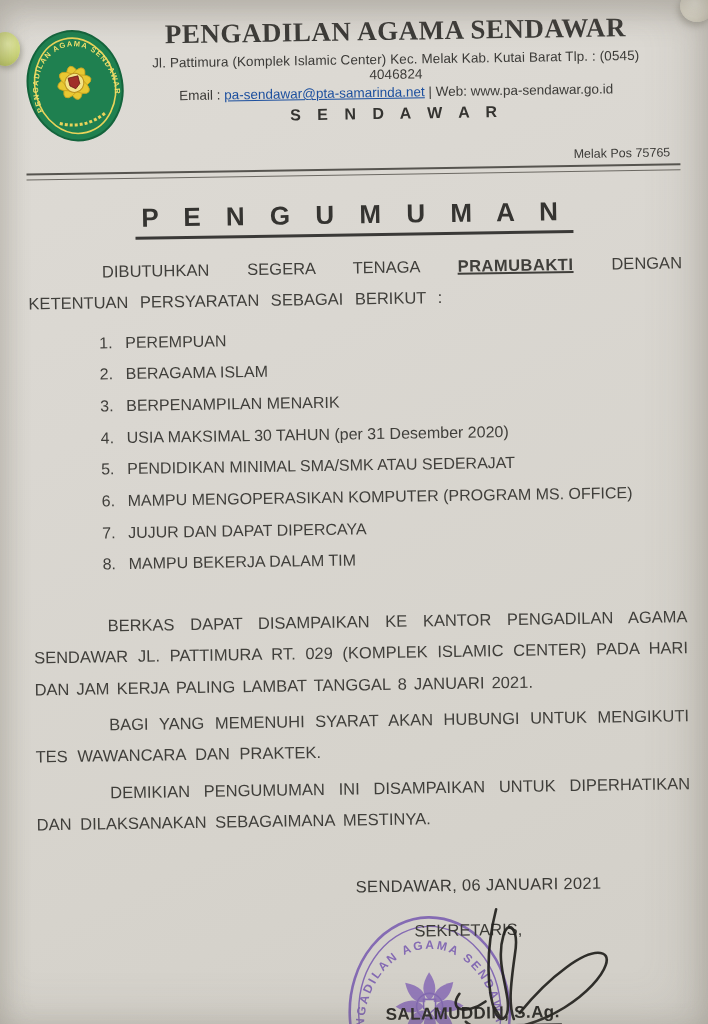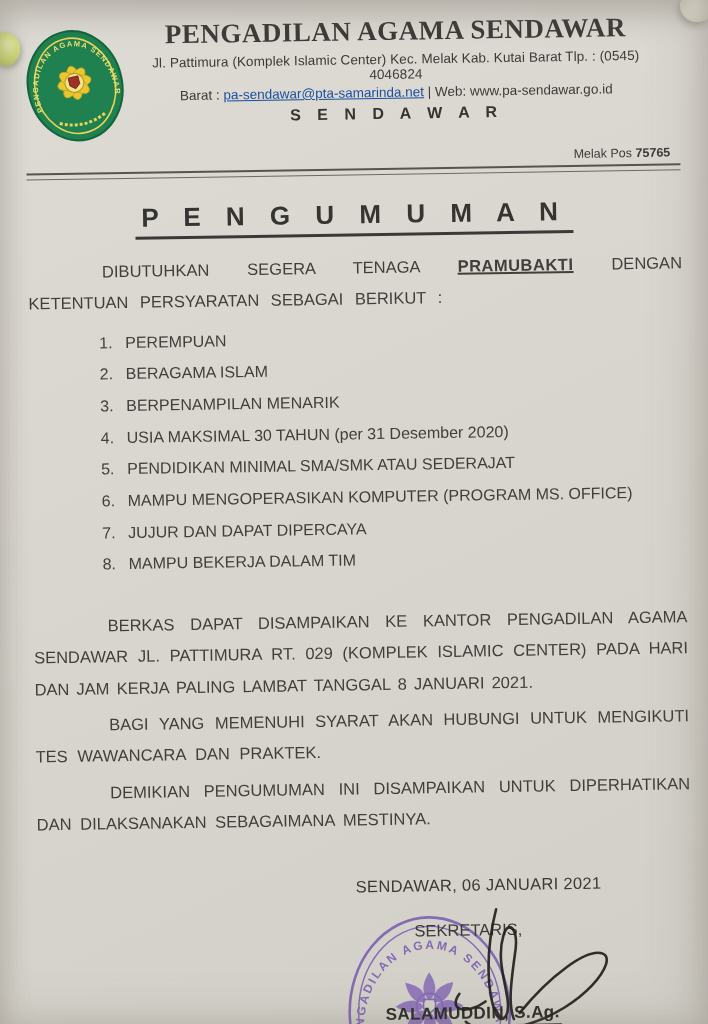--- a/index.html
+++ b/index.html
@@ -27,21 +27,21 @@
   .logo{flex:0 0 108px;padding-top:6px;}
   .logo svg{transform:rotate(-13deg);display:block;}
   .head-text{flex:1;text-align:center;padding-right:20px;}
   .org{font-family:"Liberation Serif",serif;font-weight:bold;font-size:27px;letter-spacing:.5px;color:#38373
 4;}
   .addr{font-size:13.5px;margin-top:5px;letter-spacing:.1px;}
   .mail{font-size:13.5px;margin-top:3px;}
   .link{color:#1c4f9e;text-decoration:underline;}
   .city{font-size:16px;font-weight:bold;letter-spacing:6px;margin-top:5px;color:#353431;}
   .kodepos{text-align:right;font-size:12.5px;margin:10px 10px 2px 0;}
-  .kodepos .kp-num{font-weight:bold;}
+  .kodepos .kp-num{font-weight:normal;}
   .rule{height:4px;border-top:2.5px solid #56544f;border-bottom:1.5px solid #6b6862;margin-top:4px;}
 
   
   .title-wrap{text-align:center;margin-top:24px;}
   .title{display:inline-block;font-size:26px;font-weight:bold;letter-spacing:9px;color:#353431;
     border-bottom:3.5px solid #3a3937;padding:0 6px 3px 6px;}
 
   
   .bodytext{margin-top:16px;font-size:16.5px;line-height:1.9;color:#403f3b;}
   .para{text-align:justify;text-indent:74px;margin:0;}
@@ -92,21 +92,21 @@
             </g>
             <circle r="9.5" fill="#f3e486" stroke="#b98f1e" stroke-width="1"></circle>
             <path d="M -5,-6 h10 v8 l-5,4 -5,-4 z" fill="#a03028" stroke="#6e1f1a" stroke-width="0.8"></path>
           </g>
           <path d="M 26,92 q 24,12 48,0" fill="none" stroke="#e9d35a" stroke-width="3" stroke-dasharray="3,2"></path>
         </svg>
       </div>
       <div class="head-text">
         <div class="org">PENGADILAN AGAMA SENDAWAR</div>
         <div class="addr">Jl. Pattimura (Komplek Islamic Center) Kec. Melak Kab. Kutai Barat Tlp. : (0545) 4046824</div>
-        <div class="mail"><span>Barat : </span><span class="link">pa-sendawar@pta-samarinda.net</span><span> | </span><span>Web: </span><span>www.pa-sendawar.go.id</span></div>
+        <div class="mail"><span>Email : </span><span class="link">pa-sendawar@pta-samarinda.net</span><span> | </span><span>Web: </span><span>www.pa-sendawar.go.id</span></div>
         <div class="city">S E N D A W A R</div>
       </div>
     </div>
     <div class="kodepos"><span>Melak Pos </span><span class="kp-num">75765</span></div>
     <div class="rule"></div>
 
     <div class="title-wrap">
       <span class="title">P E N G U M U M A N</span>
     </div>
 

